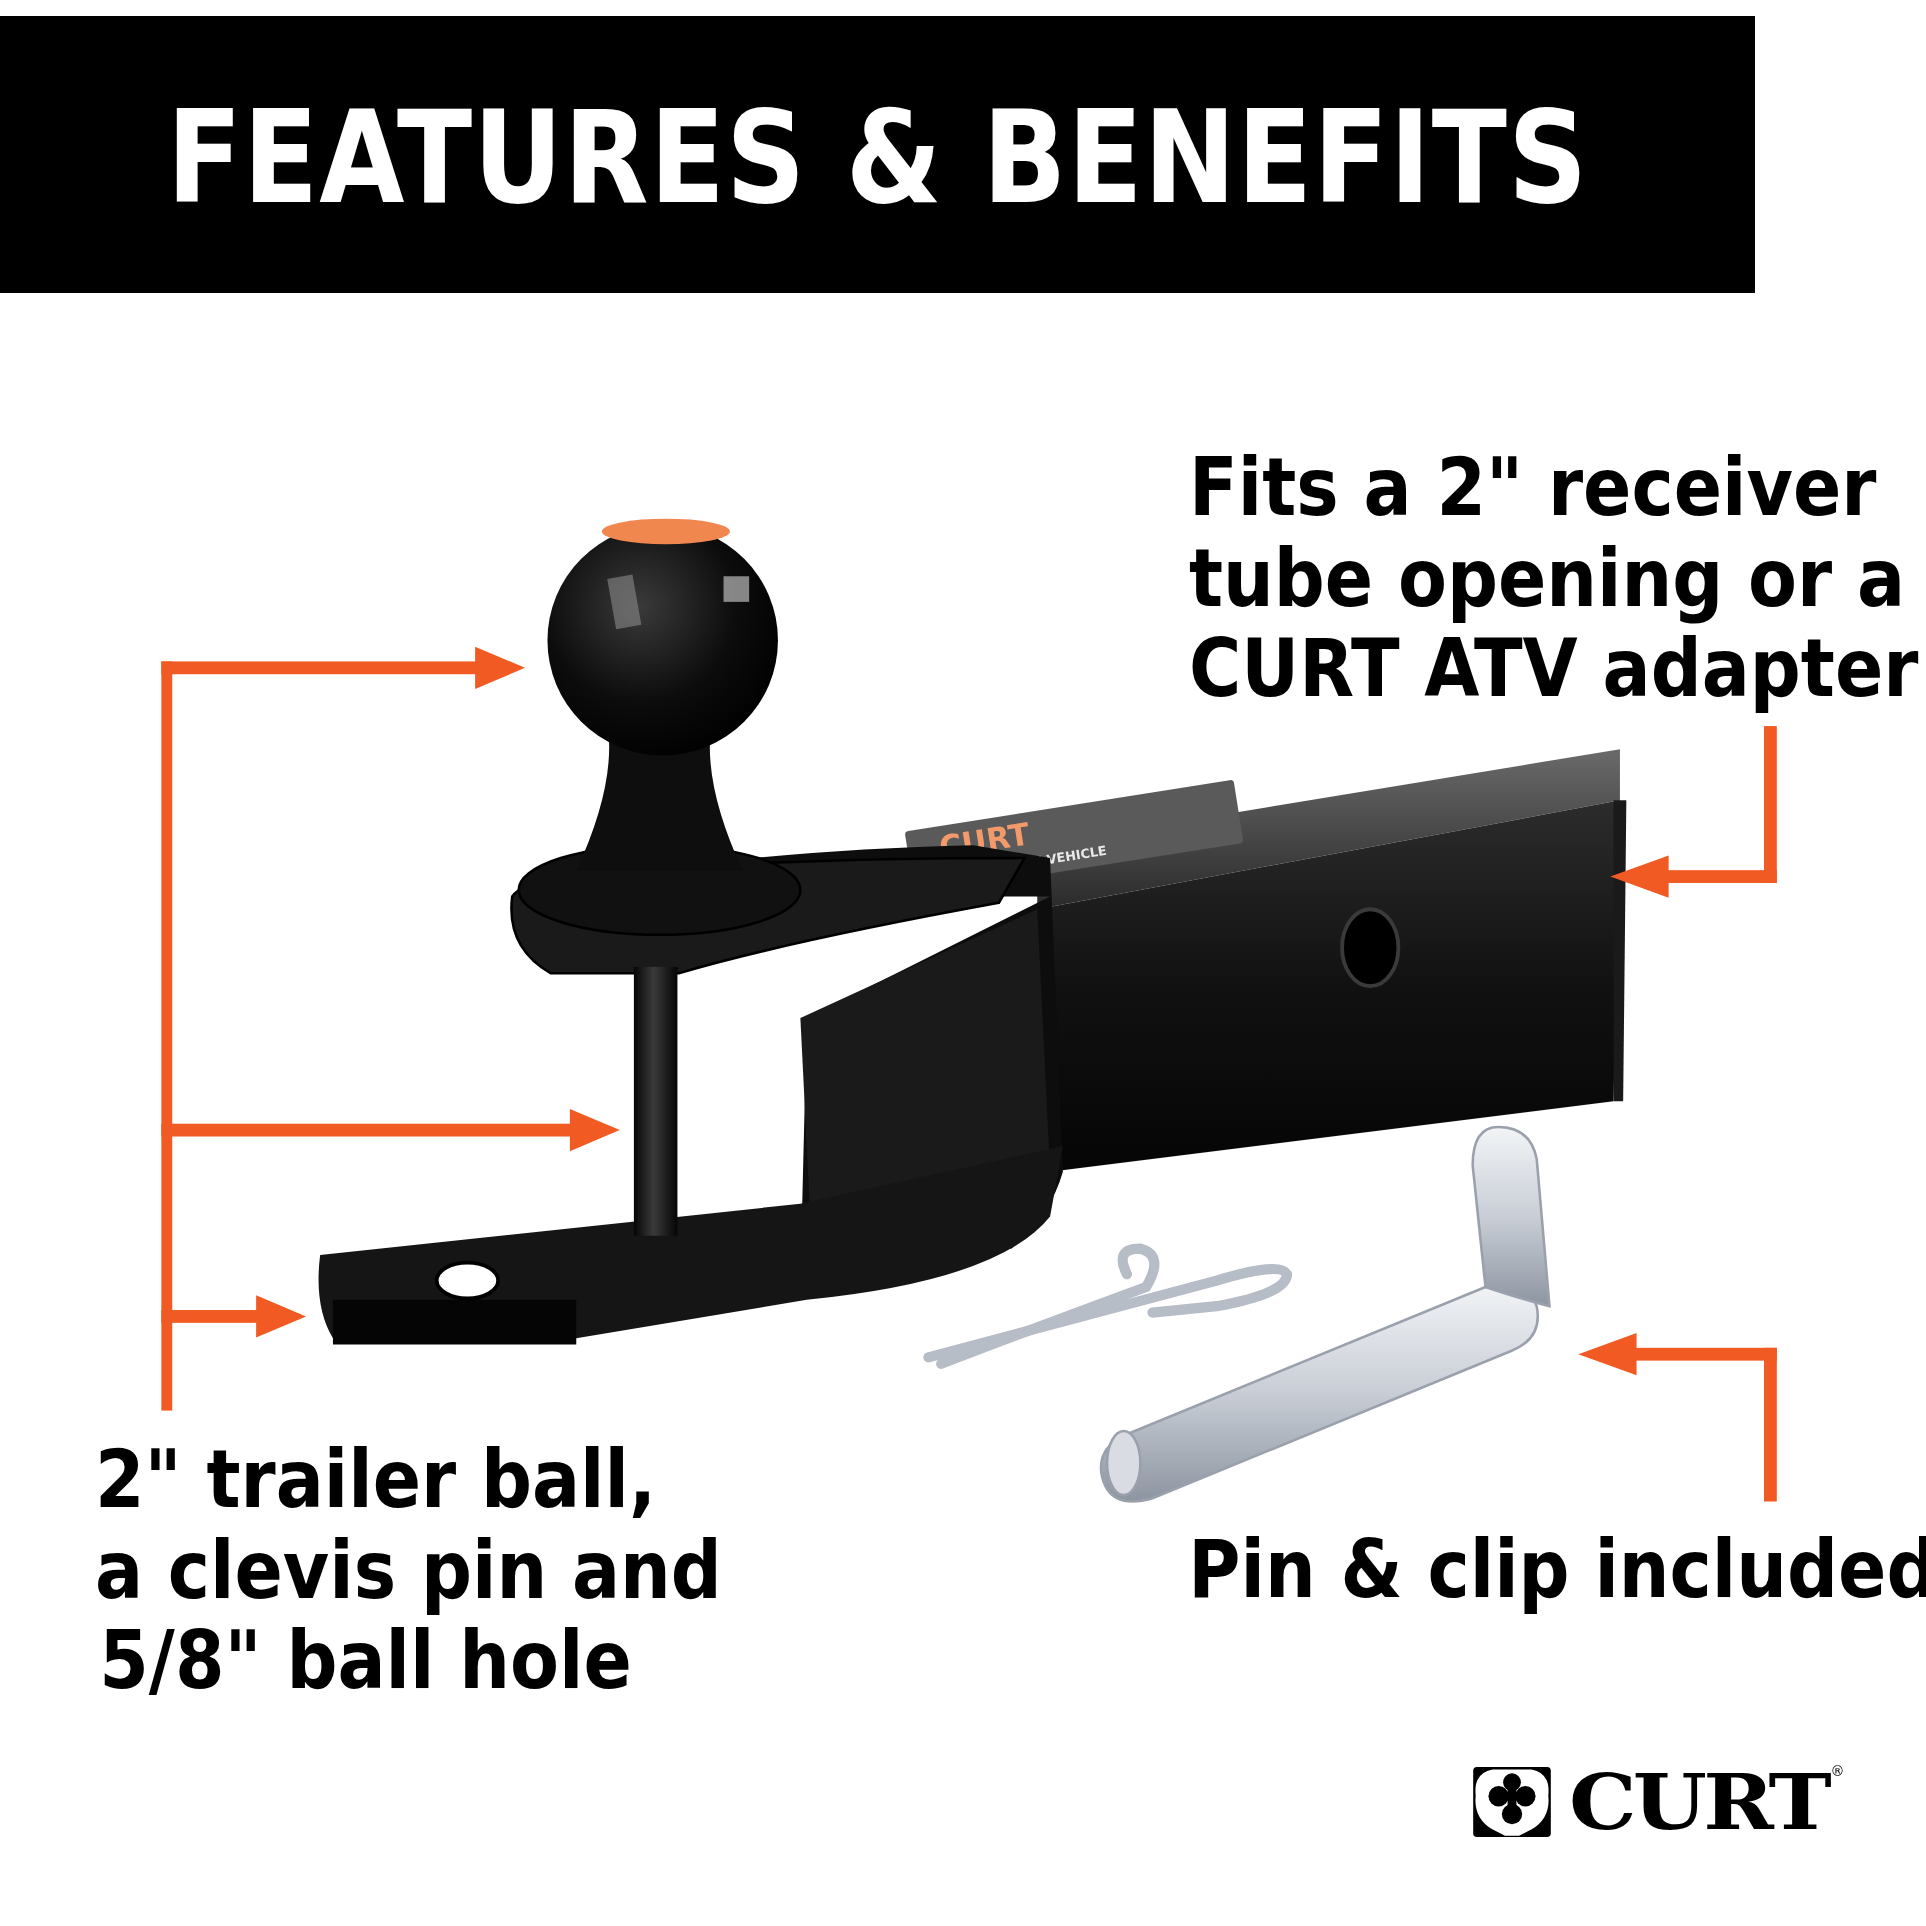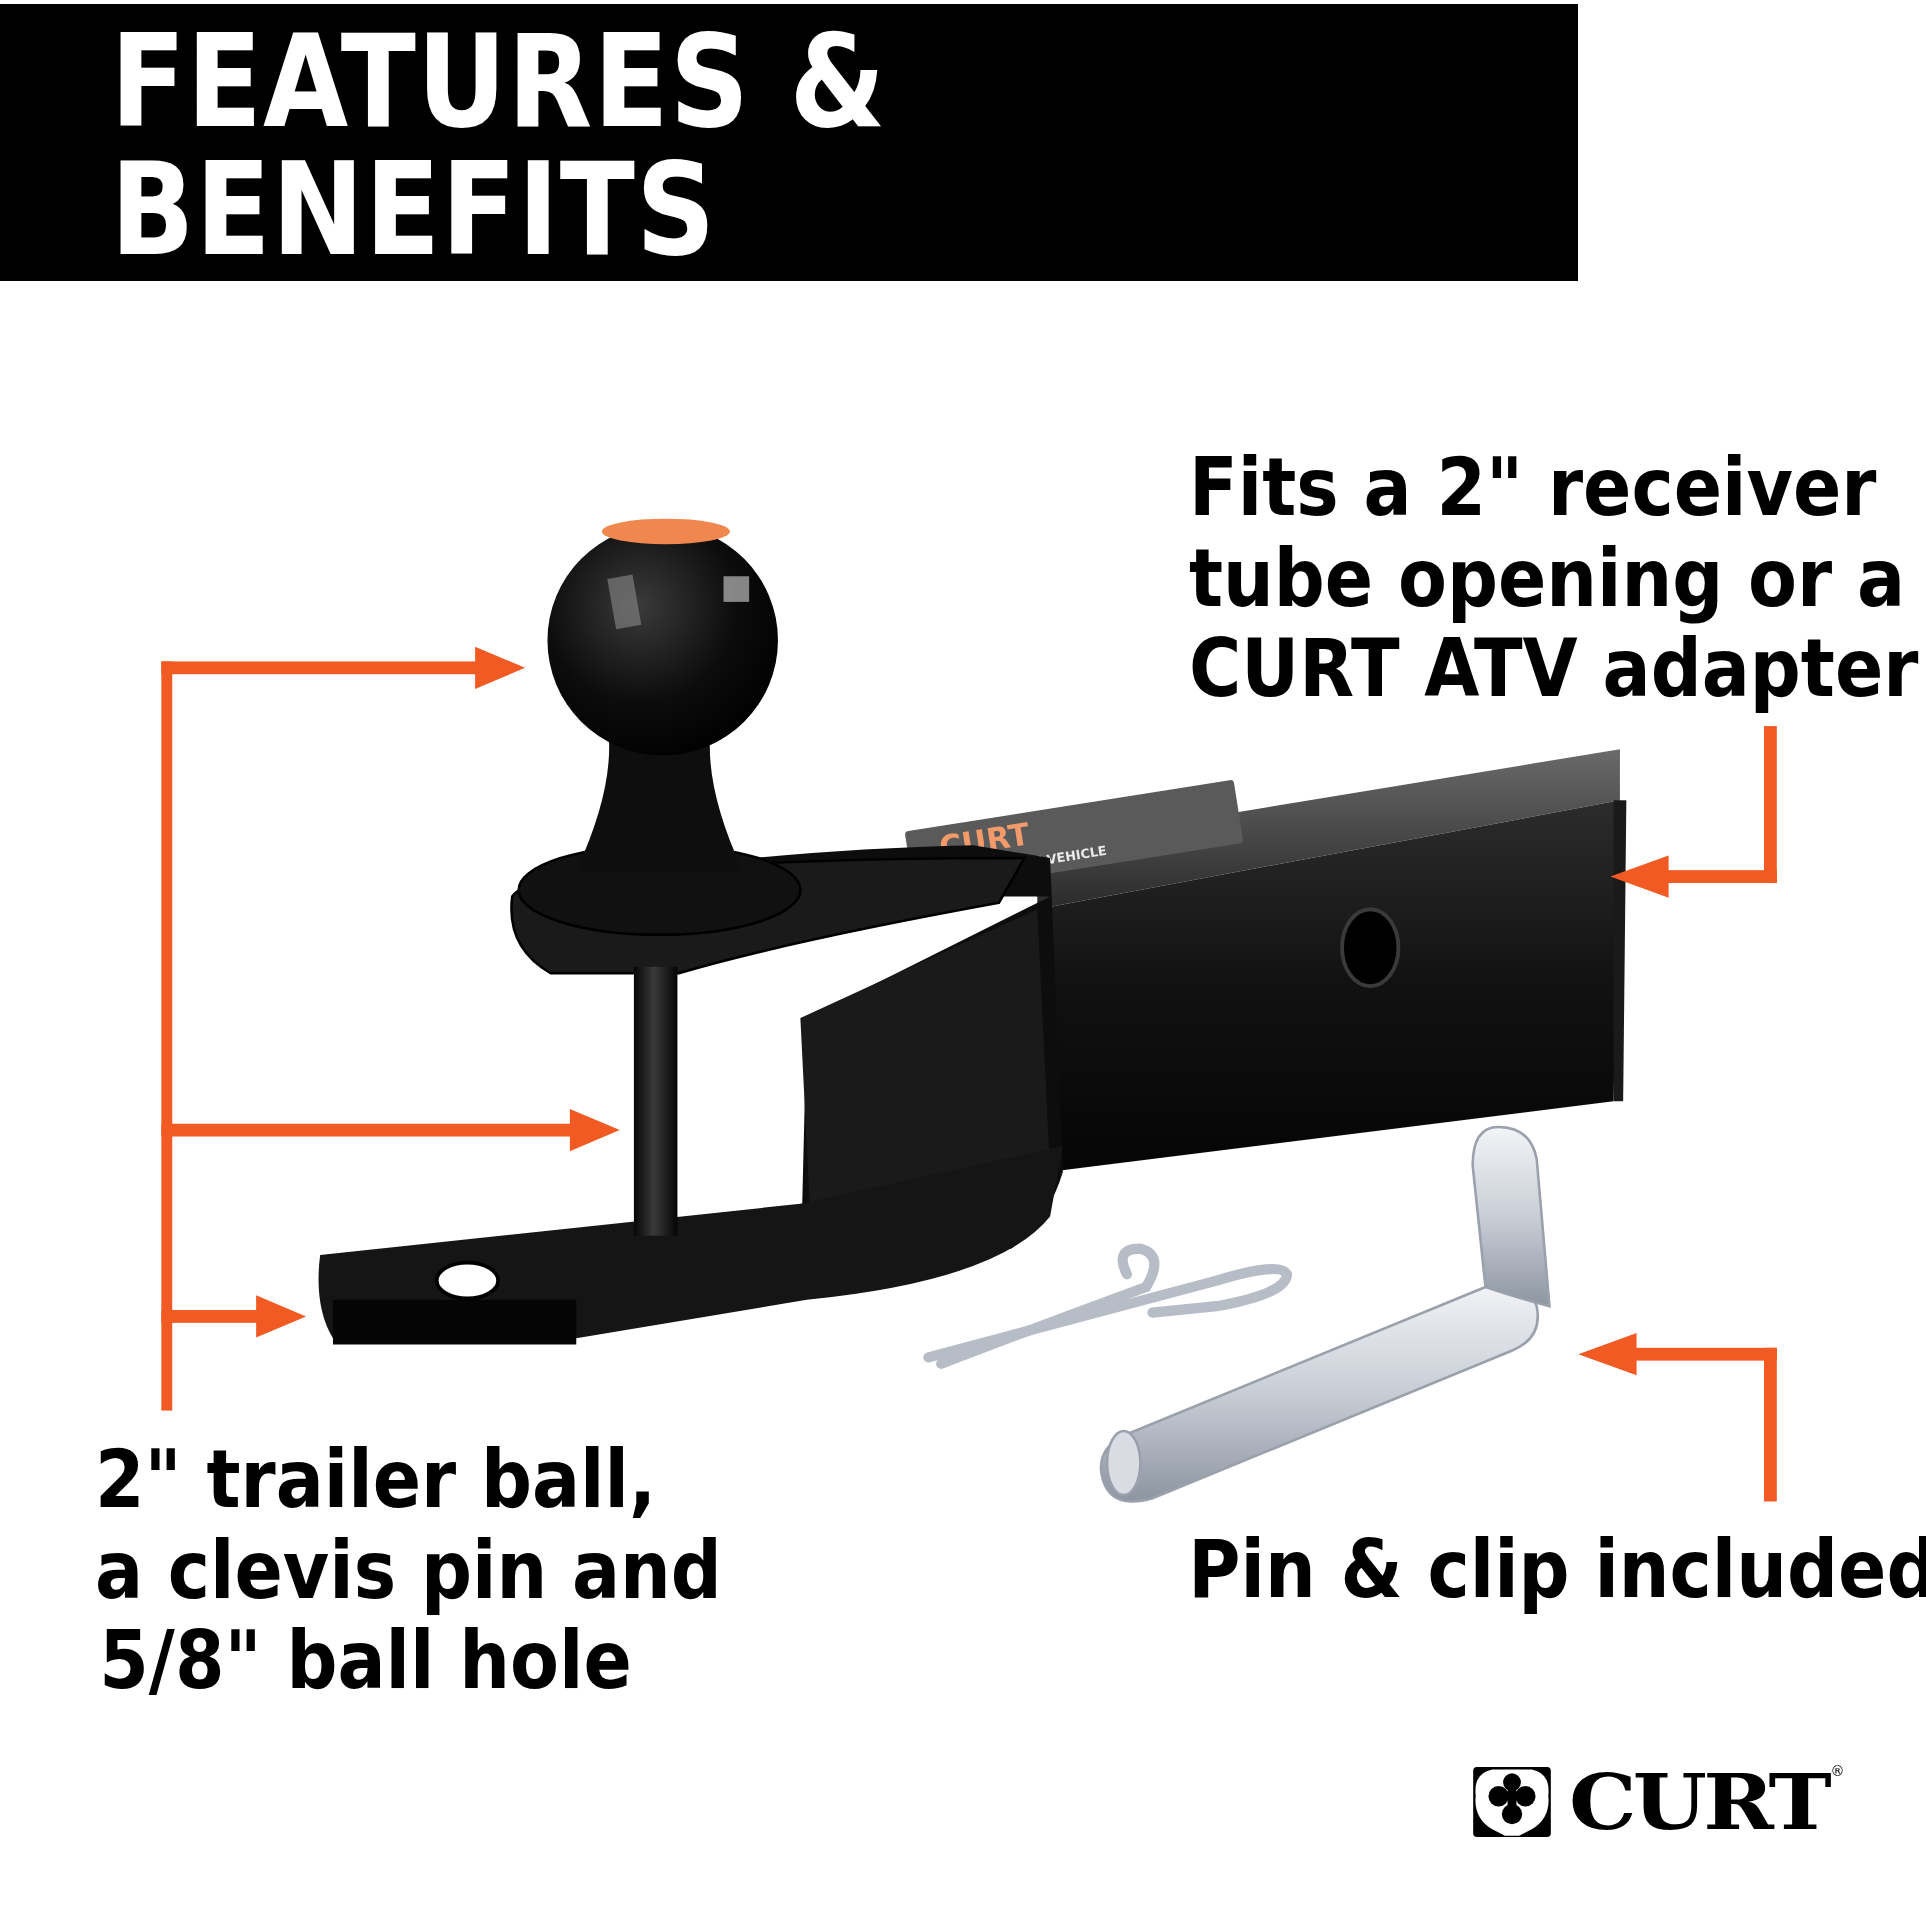--- a/index.html
+++ b/index.html
@@ -9,22 +9,22 @@
     }
     body {
       width: 1926px;
       height: 1926px;
       position: relative;
       overflow: hidden;
       font-family: "DejaVu Sans", "Liberation Sans", sans-serif;
     }
     .header-bar {
       position: absolute;
-      left: 0; top: 4px;
-      width: 1578px;
+      left: 0; top: 16px;
+      width: 1755px;
       height: 277px;
       background: #000000;
       display: flex;
       align-items: center;
       justify-content: center;
     }
     .header-title {
       color: #ffffff;
       font-family: "DejaVu Sans", sans-serif;
       font-weight: bold;

